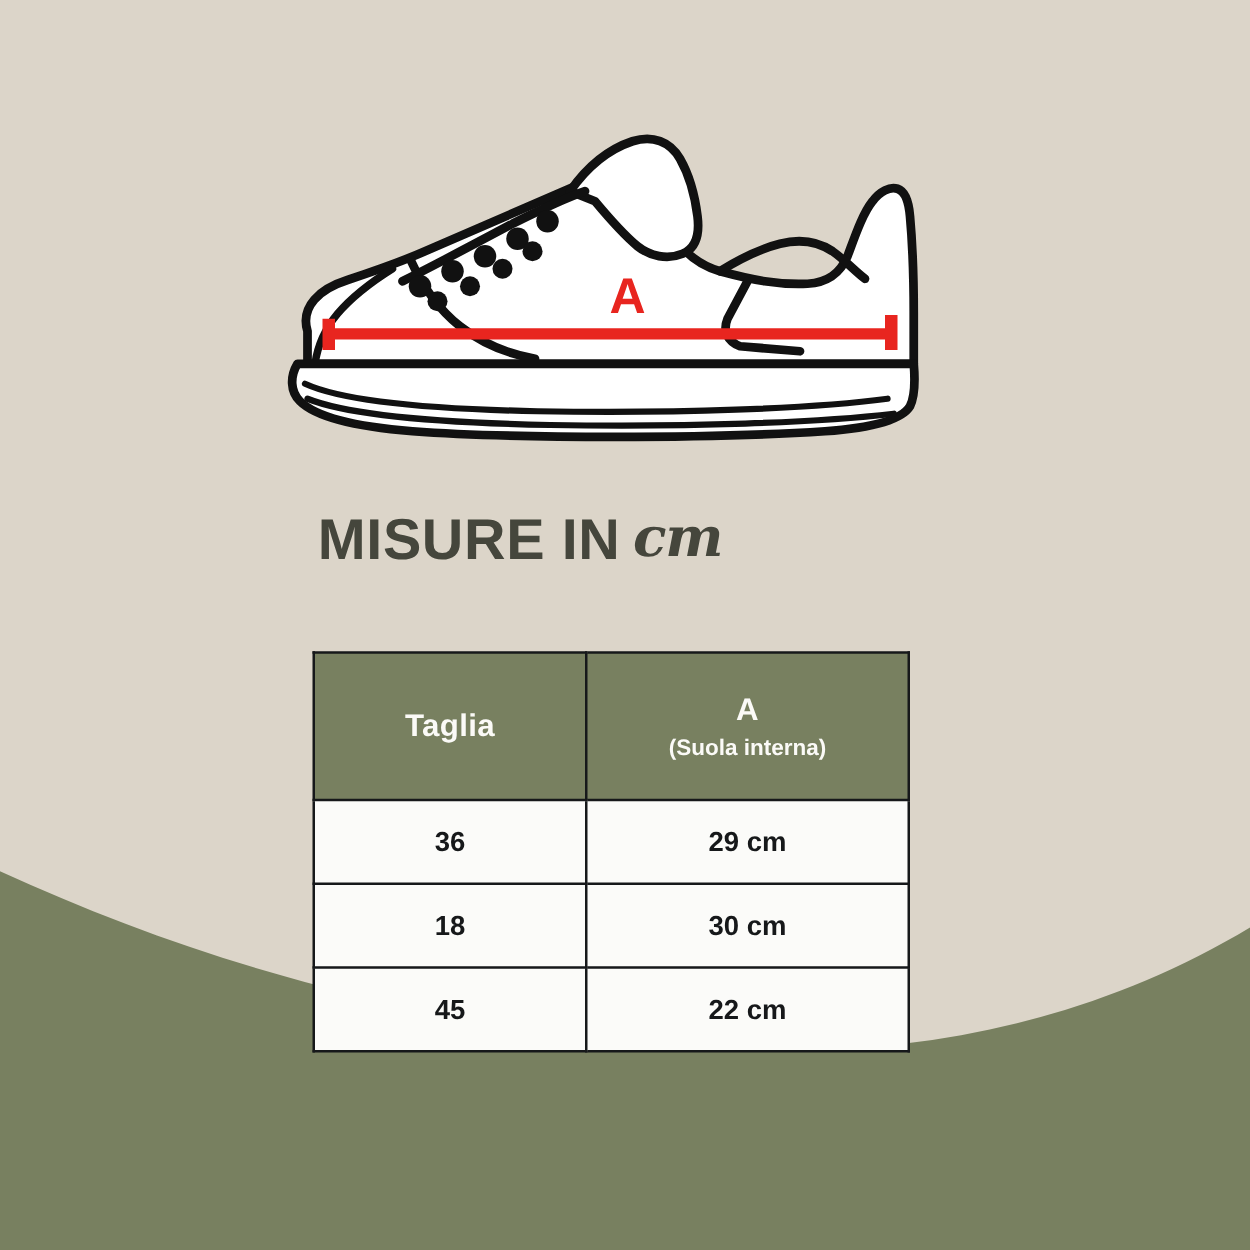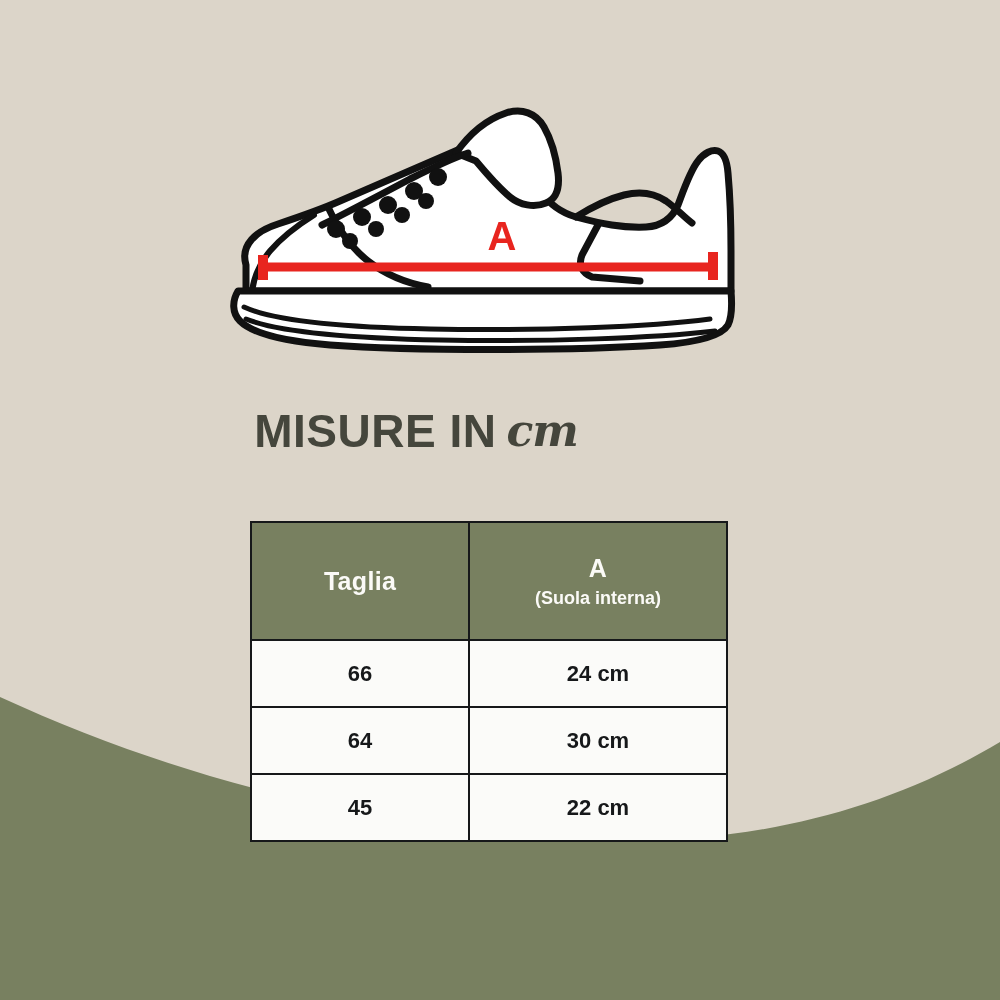--- a/index.html
+++ b/index.html
@@ -203,25 +203,25 @@
           <span class="head-main">Taglia</span>
         </th>
         <th class="head-cell col-meas">
           <span class="head-main">A</span>
           <span class="head-sub">(Suola interna)</span>
         </th>
       </tr>
     </thead>
     <tbody>
       <tr>
-        <td class="body-cell col-size">66</td>
-        <td class="body-cell col-meas">24 cm</td>
-      </tr>
-      <tr>
-        <td class="body-cell col-size">64</td>
+        <td class="body-cell col-size">36</td>
+        <td class="body-cell col-meas">29 cm</td>
+      </tr>
+      <tr>
+        <td class="body-cell col-size">18</td>
         <td class="body-cell col-meas">30 cm</td>
       </tr>
       <tr>
         <td class="body-cell col-size">45</td>
         <td class="body-cell col-meas">22 cm</td>
       </tr>
     </tbody>
   </table>
 
 </div>

